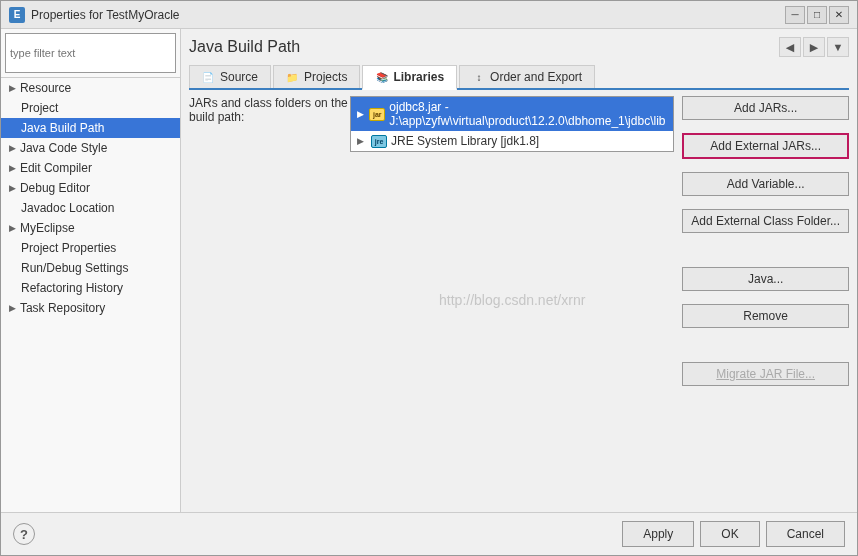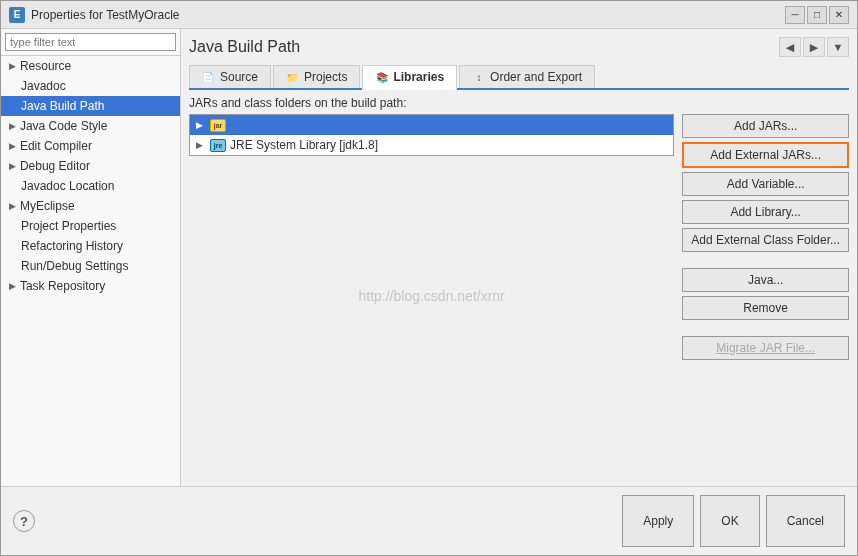--- a/index.html
+++ b/index.html
@@ -79,21 +79,21 @@
       display: flex;
       flex-direction: column;
       overflow-y: auto;
     }
     .filter-box {
       padding: 4px;
       border-bottom: 1px solid #ccc;
     }
     .filter-input {
       width: 100%;
-      height: 18px;
+      height: 40px;
       border: 1px solid #999;
       padding: 2px 4px;
       font-size: 11px;
       color: #999;
       background: white;
     }
     .sidebar-item {
       padding: 3px 8px 3px 20px;
       cursor: pointer;
       color: #333;
@@ -179,21 +179,20 @@
       width: 14px;
       height: 14px;
       display: inline-flex;
       align-items: center;
       justify-content: center;
       font-size: 10px;
     }
     .build-path-content {
       flex: 1;
       display: flex;
-      flex-direction: column;
       background: #f0f0f0;
     }
     .build-path-label {
       font-size: 12px;
       color: #333;
       margin-bottom: 4px;
     }
     .build-path-main {
       display: flex;
       flex: 1;
@@ -266,57 +265,57 @@
       transform: translate(-50%, -50%);
       white-space: nowrap;
     }
     .tree-panel-wrapper {
       position: relative;
       flex: 1;
     }
     .right-buttons {
       display: flex;
       flex-direction: column;
-      gap: 4px;
+      gap: 13px;
       min-width: 130px;
     }
     .action-btn {
       padding: 4px 8px;
       background: #e8e8e8;
       border: 1px solid #999;
       cursor: pointer;
       font-size: 12px;
       color: #333;
       text-align: center;
       white-space: nowrap;
     }
     .action-btn:disabled {
       color: #aaa;
       cursor: default;
       background: #e8e8e8;
       text-decoration: underline;
     }
     .action-btn.highlighted {
-      border: 2px solid #f97316;
+      border: 2px solid #be185d;
     }
     .btn-spacer { height: 8px; }
     .bottom-bar {
       border-top: 1px solid #ccc;
       padding: 8px 12px;
       display: flex;
       align-items: center;
       justify-content: space-between;
       background: #f0f0f0;
     }
     .bottom-right {
       display: flex;
       gap: 6px;
     }
     .bottom-btn {
-      padding: 18px 20px;
+      padding: 5px 20px;
       background: #e8e8e8;
       border: 1px solid #999;
       cursor: pointer;
       font-size: 12px;
       color: #333;
     }
     .help-icon {
       width: 22px;
       height: 22px;
       border: 1px solid #999;
@@ -351,21 +350,21 @@
 
     <div class="sidebar">
       <div class="filter-box">
         <input class="filter-input" type="text" placeholder="type filter text" style="">
       </div>
       <div class="sidebar-item has-arrow">
         <span class="arrow">▶</span>
         <span>Resource</span>
       </div>
       <div class="sidebar-item">
-        <span>Javadoc</span>
+        <span>Project</span>
       </div>
       <div class="sidebar-item selected">
         <span>Java Build Path</span>
       </div>
       <div class="sidebar-item has-arrow">
         <span class="arrow">▶</span>
         <span>Java Code Style</span>
       </div>
       <div class="sidebar-item has-arrow">
         <span class="arrow">▶</span>
@@ -379,24 +378,24 @@
         <span>Javadoc Location</span>
       </div>
       <div class="sidebar-item has-arrow">
         <span class="arrow">▶</span>
         <span>MyEclipse</span>
       </div>
       <div class="sidebar-item">
         <span>Project Properties</span>
       </div>
       <div class="sidebar-item">
+        <span>Run/Debug Settings</span>
+      </div>
+      <div class="sidebar-item">
         <span>Refactoring History</span>
-      </div>
-      <div class="sidebar-item">
-        <span>Run/Debug Settings</span>
       </div>
       <div class="sidebar-item has-arrow">
         <span class="arrow">▶</span>
         <span>Task Repository</span>
       </div>
     </div>
 
     <div class="main-panel">
       <div class="panel-header">
         <span class="panel-title">Java Build Path</span>
@@ -430,38 +429,38 @@
         <div class="build-path-label">JARs and class folders on the build path:</div>
         <div class="build-path-main">
           <div class="tree-panel-wrapper">
             <div class="tree-panel">
 
               <div class="tree-item selected">
                 <span class="tree-arrow">▶</span>
                 <span class="jar-icon">
                   <span class="jar-icon-jar">jar</span>
                 </span>
+                <span>ojdbc8.jar - J:\app\zyfw\virtual\product\12.2.0\dbhome_1\jdbc\lib</span>
               </div>
 
               <div class="tree-item">
                 <span class="tree-arrow">▶</span>
                 <span class="jar-icon">
                   <span class="jre-icon">jre</span>
                 </span>
                 <span>JRE System Library [jdk1.8]</span>
               </div>
             </div>
             <div class="watermark">http://blog.csdn.net/xrnr</div>
           </div>
 
           <div class="right-buttons">
             <button class="action-btn">Add JARs...</button>
             <button class="action-btn highlighted">Add External JARs...</button>
             <button class="action-btn">Add Variable...</button>
-            <button class="action-btn">Add Library...</button>
             <button class="action-btn">Add External Class Folder...</button>
             <div class="btn-spacer"></div>
             <button class="action-btn">Java...</button>
             <button class="action-btn">Remove</button>
             <div class="btn-spacer"></div>
             <button class="action-btn" disabled="">Migrate JAR File...</button>
           </div>
         </div>
       </div>
     </div>

